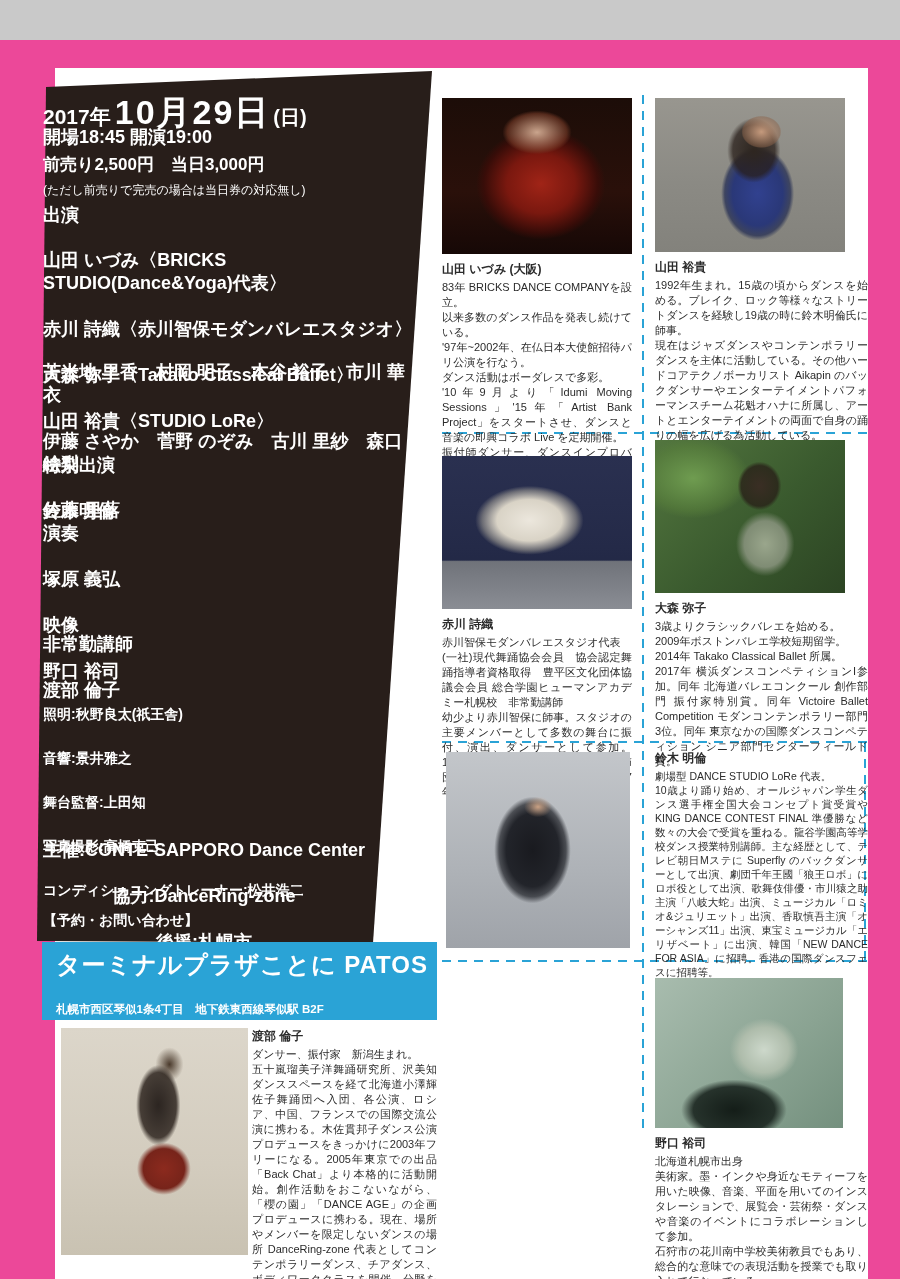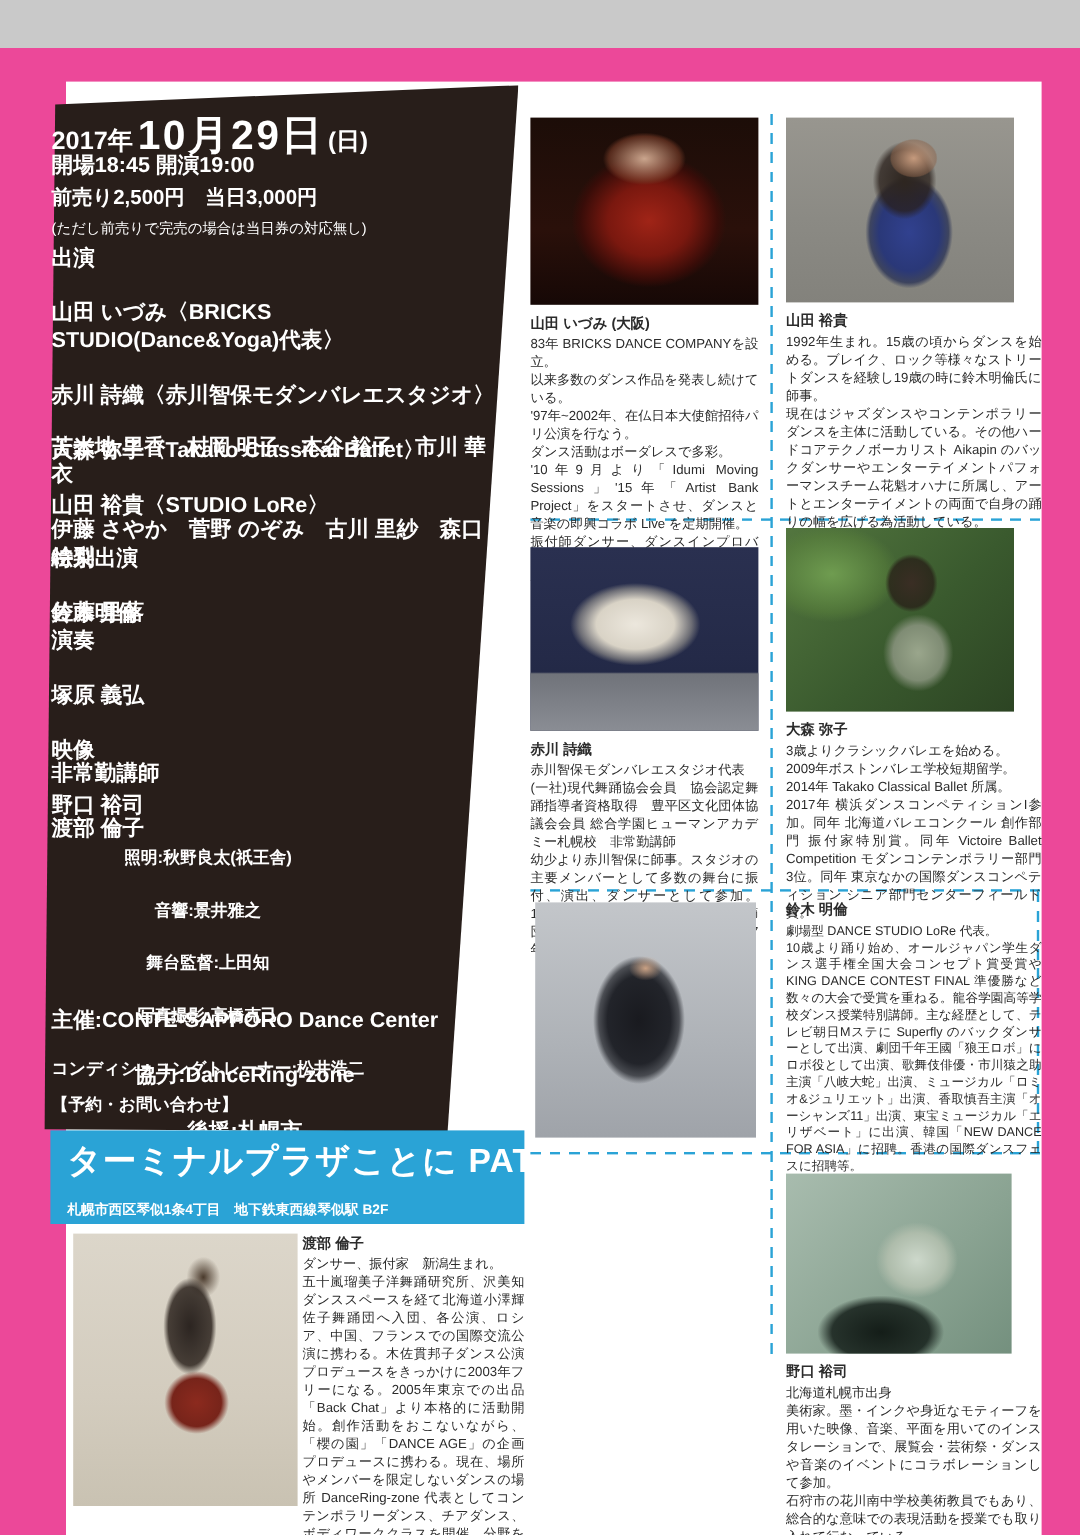--- a/index.html
+++ b/index.html
@@ -16,25 +16,25 @@
   .date-year{font-size:21px;font-weight:700;}
   .date-main{font-size:34px;font-weight:700;letter-spacing:2px;margin-left:4px;}
   .date-wd{font-size:20px;font-weight:700;margin-left:3px;}
   .times{top:41px;font-size:18px;font-weight:700;line-height:24px;}
   .price{top:69px;font-size:17px;font-weight:700;line-height:24px;}
   .pricenote{top:97px;font-size:12px;font-weight:400;line-height:18px;}
   .ln{font-size:18px;font-weight:700;line-height:23px;white-space:pre-line;}
   .lns{font-size:14px;font-weight:600;line-height:22px;white-space:pre-line;}
   .b-cast-h{top:120px;} .b-cast{top:142px;} .b-members{top:254px;}
   .b-special{top:347px;} .b-music{top:415px;} .b-director{top:526px;}
-  .b-staff{top:597px;text-align:center;} .b-credits{top:732px;text-align:center;} .b-resv{top:803px;}
+  .b-staff{top:597px;} .b-credits{top:732px;text-align:center;} .b-resv{top:803px;}
 
   
   .venueband{position:absolute;left:42px;top:902px;width:395px;height:78px;background:#2aa3d6;color:#fff;}
-  .venue-name{position:absolute;left:14px;top:7px;font-size:28px;font-weight:700;letter-spacing:1px;white-space:nowrap;}
+  .venue-name{position:absolute;left:14px;top:7px;font-size:24px;font-weight:700;letter-spacing:1px;white-space:nowrap;}
   .venue-sub{position:absolute;left:14px;top:42px;font-size:11.5px;font-weight:700;line-height:17px;white-space:pre-line;}
 
   
   .hdash{position:absolute;height:2px;background:repeating-linear-gradient(90deg,#2aa3d6 0 9px,transparent 9px 16px);}
   .vdash{position:absolute;width:2px;background:repeating-linear-gradient(180deg,#2aa3d6 0 9px,transparent 9px 16px);}
 
   
   .cell{position:absolute;color:#2b2b2b;}
   .ph{width:100%;}
   .p-name{margin-top:7px;font-size:12px;font-weight:700;line-height:16px;white-space:pre-line;}

